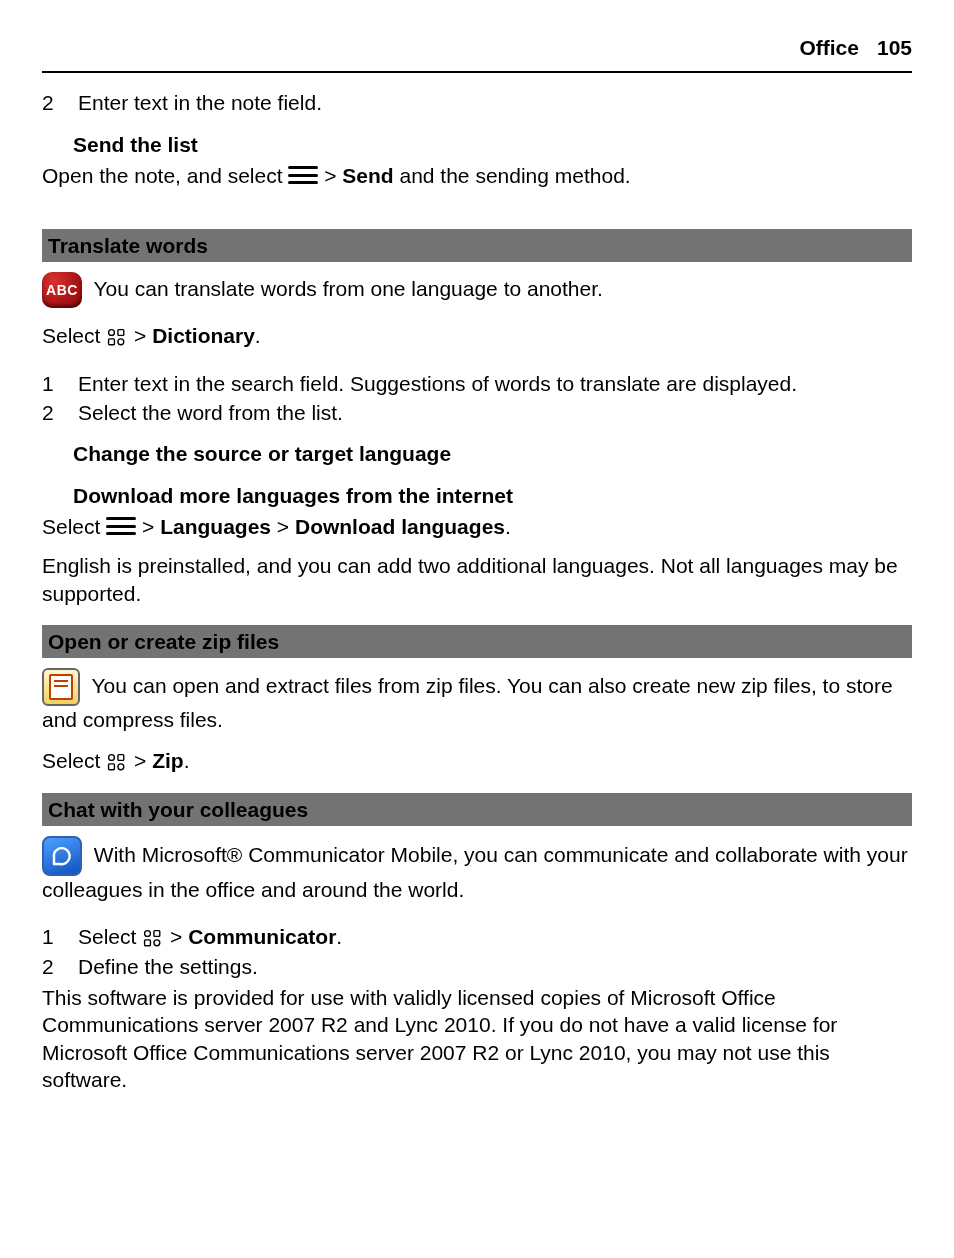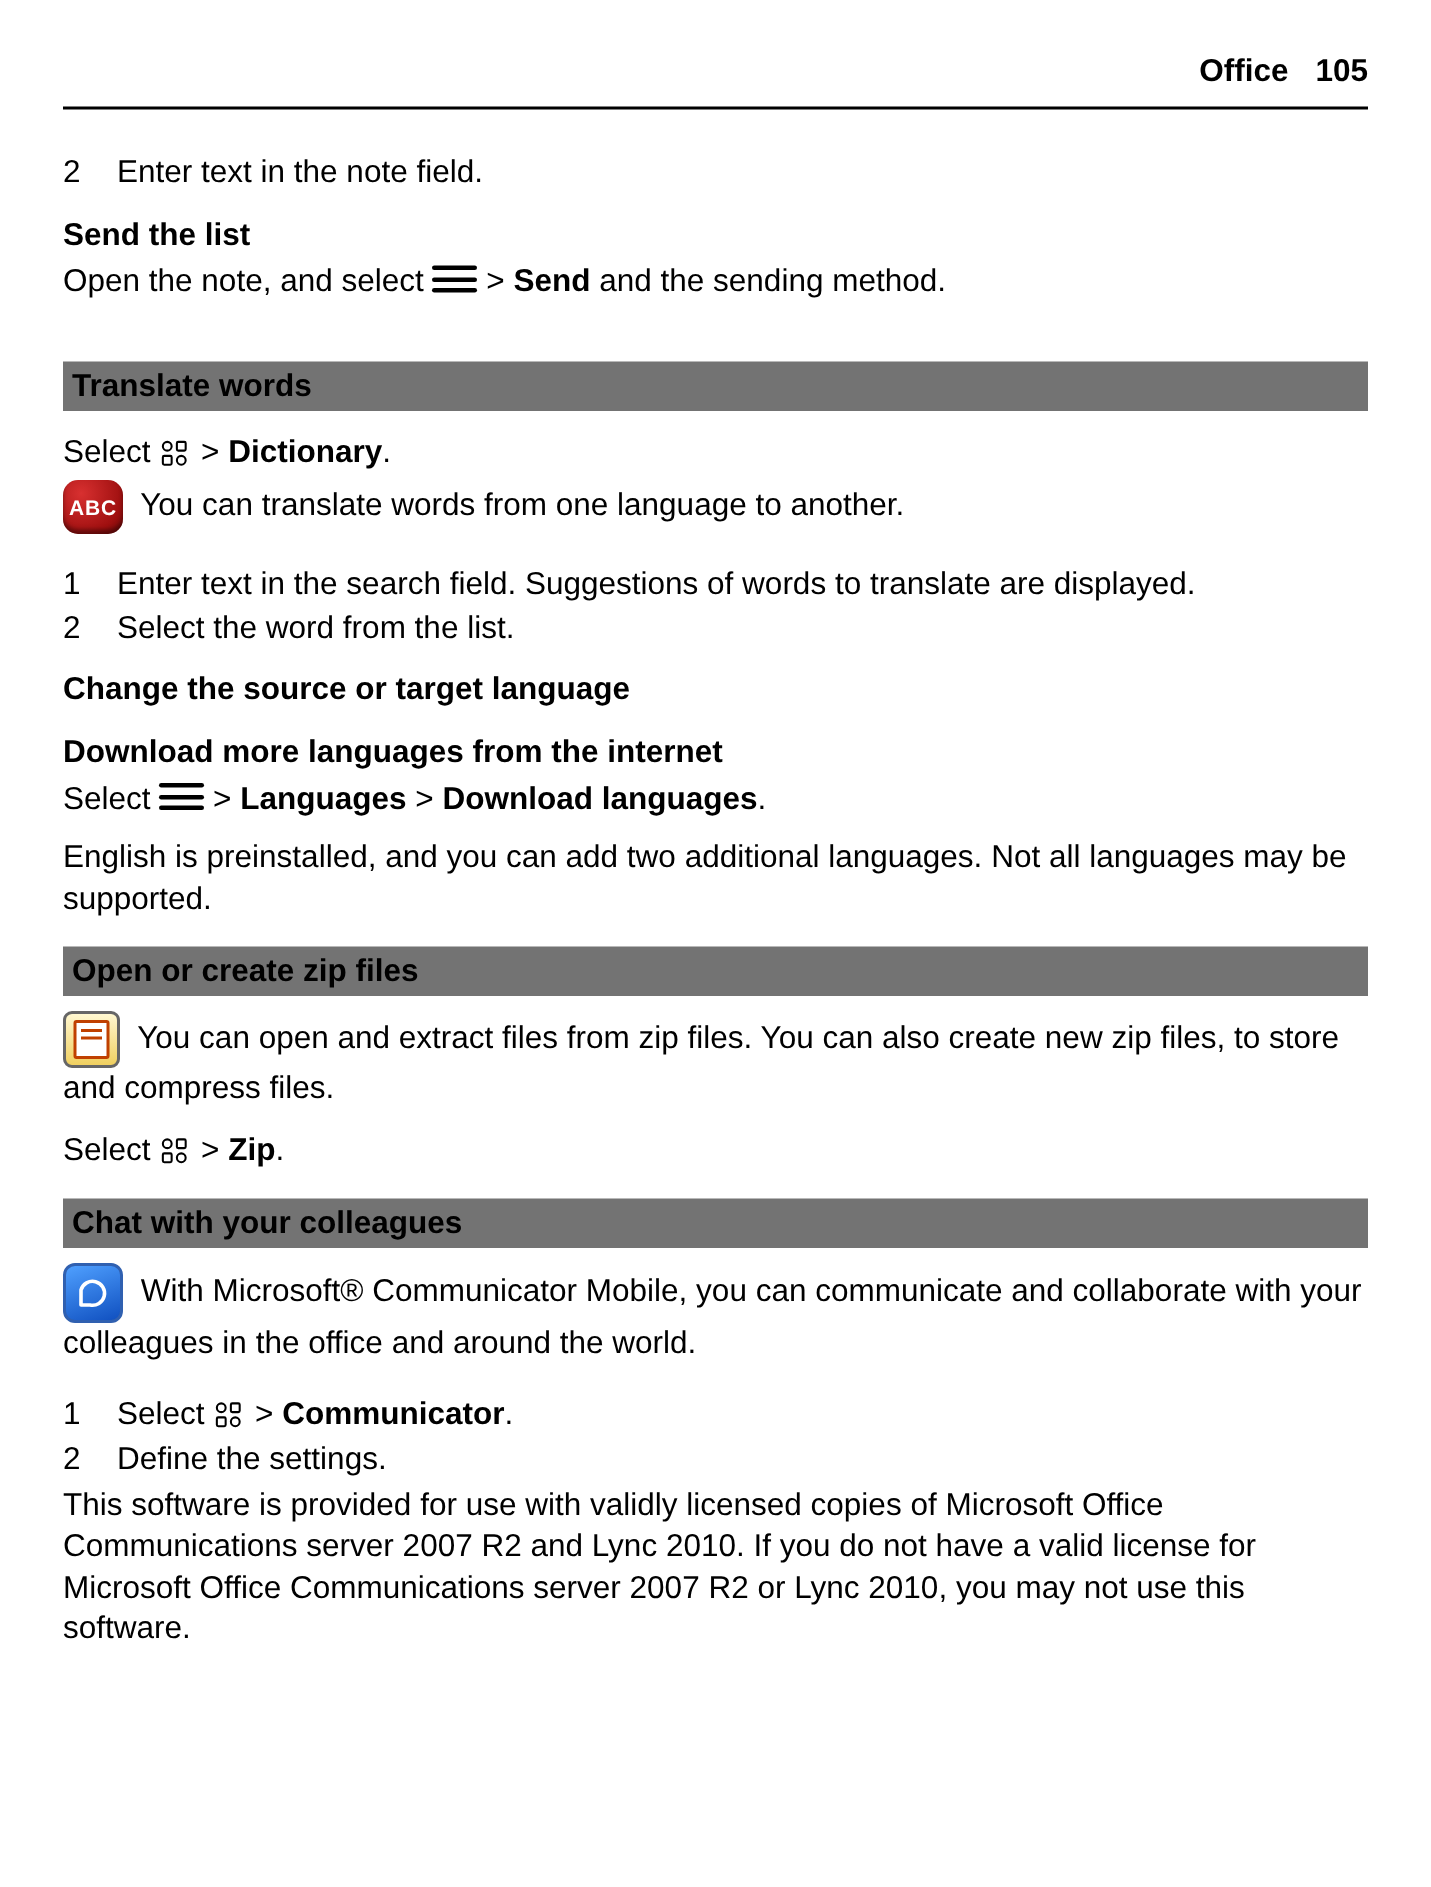--- a/index.html
+++ b/index.html
@@ -17,21 +17,21 @@
     box-sizing: border-box;
     padding: 34px 42px 40px 42px;
     position: relative;
   }
   .header {
     display: flex;
     justify-content: flex-end;
     align-items: baseline;
     border-bottom: 2px solid #000;
     padding-bottom: 10px;
-    margin-bottom: 28px;
+    margin-bottom: 16px;
   }
   .header .chapter {
     font-weight: 700;
     font-size: 21px;
   }
   .header .pagenum {
     font-weight: 700;
     font-size: 21px;
     margin-left: 18px;
   }
@@ -54,20 +54,21 @@
     margin-top: 18px;
     margin-bottom: 10px;
     font-size: 21px;
   }
   .para {
     margin: 4px 0;
   }
   .subhead {
     font-weight: 700;
     margin-top: 14px;
+    margin-left: 31px;
   }
   .icon-inline {
     display: inline-block;
     vertical-align: middle;
     position: relative;
     top: -2px;
   }
   .icon-block {
     display: inline-block;
     vertical-align: middle;
@@ -179,40 +180,40 @@
         <span></span>
       </span>
     <span> &gt; </span>
     <span class="bold">Send</span>
     <span> and the sending method.</span>
   </div>
 
   <div class="spacer"></div>
 
   <div class="section-bar">Translate words</div>
+
+  <div class="para">
+    <span class="icon-block abc-badge">ABC</span>
+    <span> You can translate words from one language to another.</span>
+  </div>
 
   <div class="para" style="margin-top:14px;">
     <span>Select </span>
     <span class="apps-icon">
       <svg width="22" height="22" viewBox="0 0 24 24">
           <g fill="none" stroke="#000" stroke-width="1.5">
             <circle cx="6" cy="6" r="3.2"></circle>
             <rect x="13" y="2.8" width="6.4" height="6.4" rx="1"></rect>
             <rect x="2.8" y="13" width="6.4" height="6.4" rx="1"></rect>
             <circle cx="16.2" cy="16.2" r="3.2"></circle>
           </g>
         </svg>
     </span>
     <span> &gt; </span>
     <span class="bold">Dictionary</span><span>.</span>
-  </div>
-
-  <div class="para">
-    <span class="icon-block abc-badge">ABC</span>
-    <span> You can translate words from one language to another.</span>
   </div>
 
   <div style="height:14px;"></div>
 
   <div class="ol-item">
     <div class="ol-num">1</div>
     <div>Enter text in the search field. Suggestions of words to translate are displayed.</div>
   </div>
   <div class="ol-item">
     <div class="ol-num">2</div>

